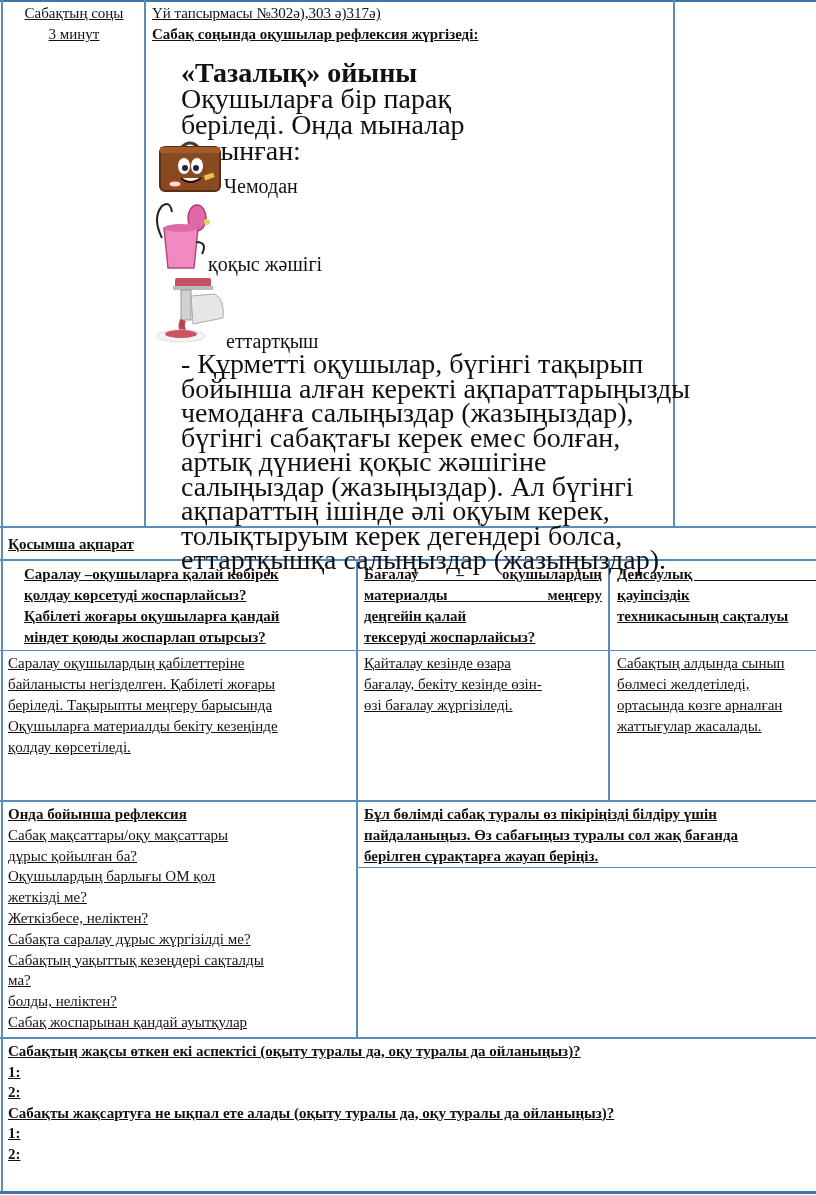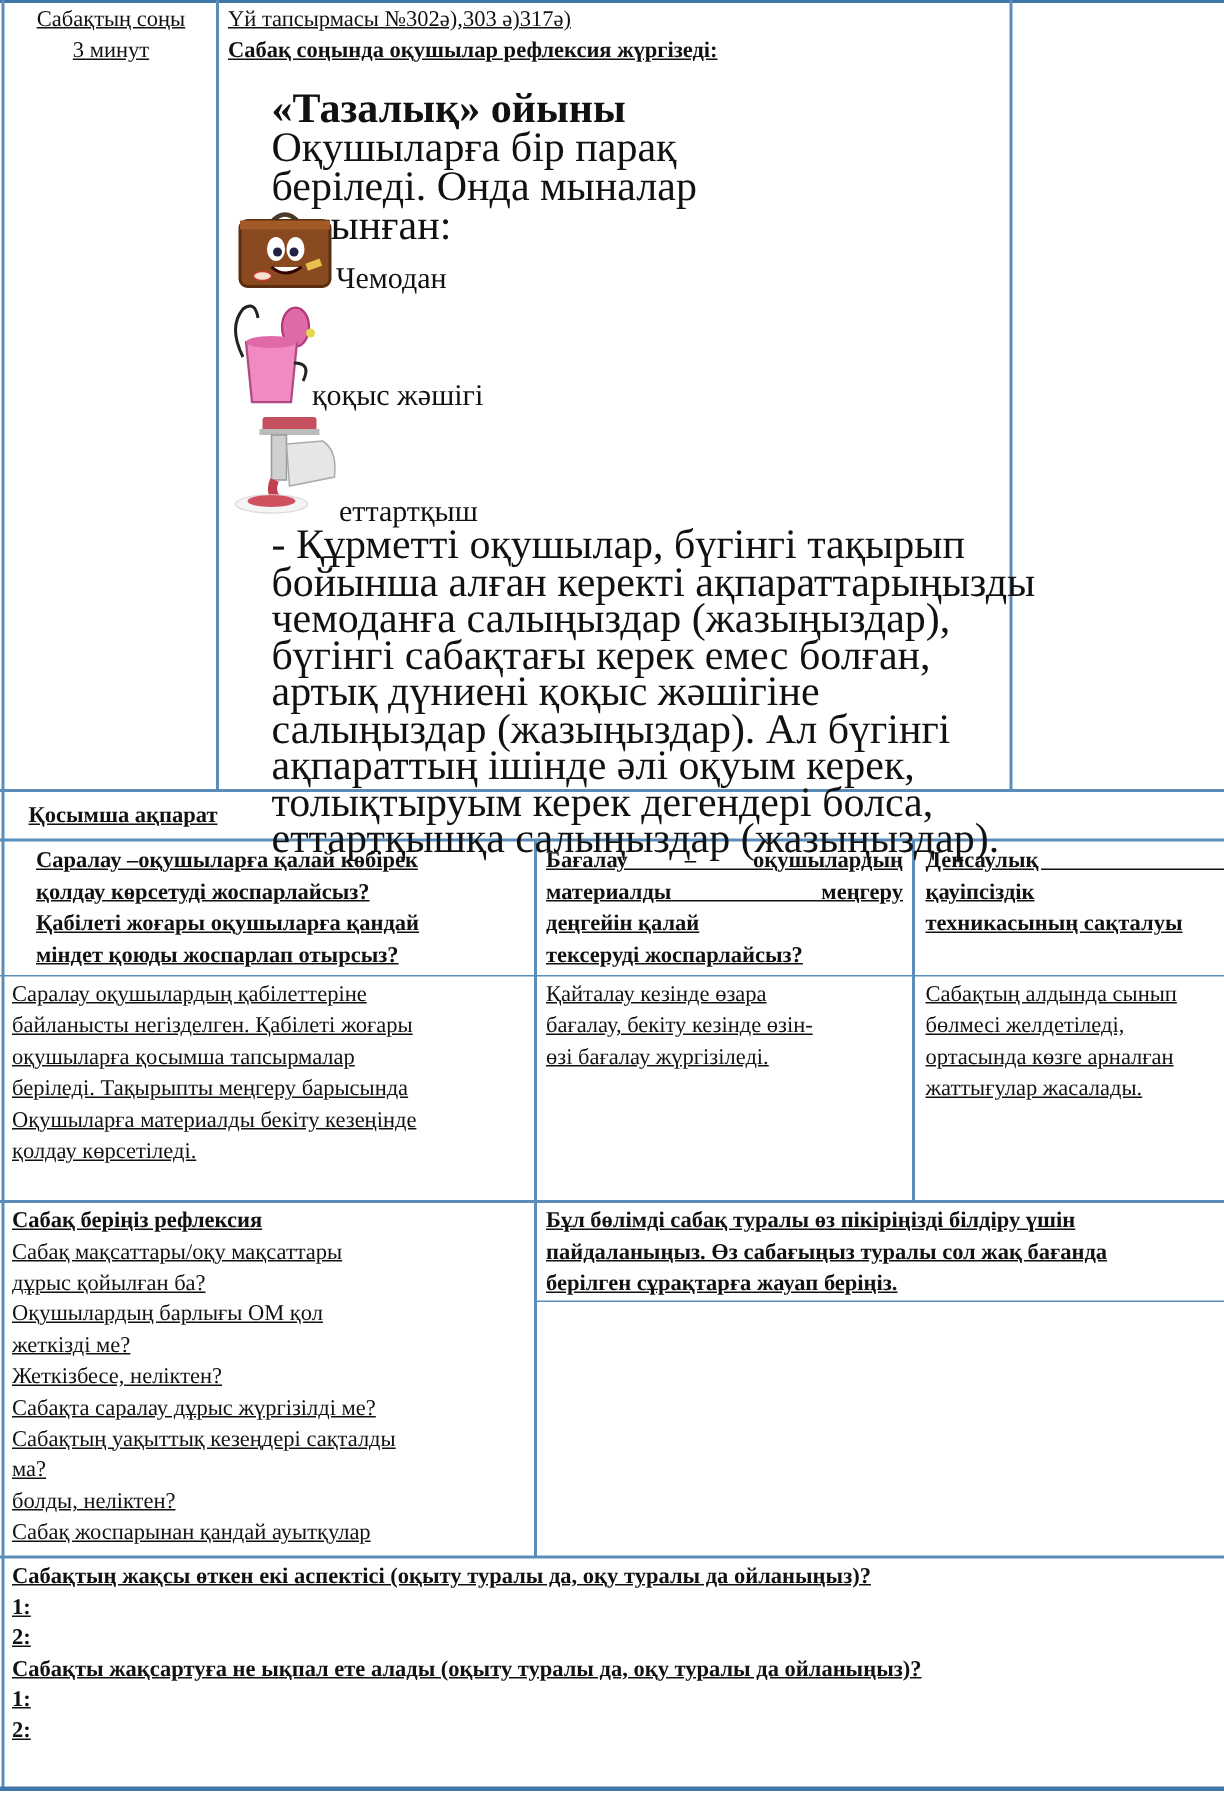--- a/index.html
+++ b/index.html
@@ -80,21 +80,21 @@
     <path d="M38 20 L62 18 Q72 24 70 42 L40 48 Z" fill="#e6e6e6" stroke="#aaa"></path>
     <path d="M30 44 Q26 54 34 58" stroke="#c04050" stroke-width="6" fill="none"></path>
     <ellipse cx="28" cy="60" rx="24" ry="6" fill="#f4f4f4" stroke="#ddd"></ellipse>
     <ellipse cx="28" cy="58" rx="16" ry="4" fill="#d05060"></ellipse>
   </svg>
 </div>
 <div class="item-label" style="left:226px;top:330px;">еттартқыш</div>
 
 <div class="cell t2" style="left:152px;top:352px;width:512px;line-height:24.5px;">- Құрметті оқушылар, бүгінгі тақырып бойынша алған керекті ақпараттарыңызды чемоданға салыңыздар (жазыңыздар), бүгінгі сабақтағы керек емес болған, артық дүниені қоқыс жәшігіне салыңыздар (жазыңыздар). Ал бүгінгі ақпараттың ішінде әлі оқуым керек, толықтыруым керек дегендері болса, еттартқышқа салыңыздар (жазыңыздар).</div>
 
-<div class="cell t b" style="left:8px;top:534px;width:400px;margin-left:11px;">Қосымша ақпарат</div>
+<div class="cell t b" style="left:8px;top:534px;width:400px;">Қосымша ақпарат</div>
 
 <div class="cell t b" style="left:24px;top:564px;width:345px;">
   <div>Саралау –оқушыларға қалай көбірек</div>
   <div>қолдау көрсетуді жоспарлайсыз?</div>
   <div>Қабілеті жоғары оқушыларға қандай</div>
   <div>міндет қоюды жоспарлап отырсыз?</div>
 </div>
 <div class="cell t b" style="left:364px;top:564px;width:238px;">
   <div class="just">Бағалау – оқушылардың</div>
   <div class="just">материалды меңгеру</div>
@@ -103,39 +103,38 @@
 </div>
 <div class="cell t b" style="left:617px;top:564px;width:240px;">
   <div class="just">Денсаулық және</div>
   <div>қауіпсіздік</div>
   <div>техникасының сақталуы</div>
 </div>
 
 <div class="cell t" style="left:8px;top:653px;width:345px;">
   <div>Саралау оқушылардың қабілеттеріне</div>
   <div>байланысты негізделген. Қабілеті жоғары</div>
-  <div>оқушыларға қосымша тапсырмалар</div>
   <div>беріледі. Тақырыпты меңгеру барысында</div>
   <div>Оқушыларға материалды бекіту кезеңінде</div>
   <div>қолдау көрсетіледі.</div>
 </div>
 <div class="cell t" style="left:364px;top:653px;width:240px;">
   <div>Қайталау кезінде өзара</div>
   <div>бағалау, бекіту кезінде өзін-</div>
   <div>өзі бағалау жүргізіледі.</div>
 </div>
 <div class="cell t" style="left:617px;top:653px;width:240px;white-space:nowrap;">
   <div>Сабақтың алдында сынып</div>
   <div>бөлмесі желдетіледі,</div>
   <div>ортасында көзге арналған</div>
   <div>жаттығулар жасалады.</div>
 </div>
 
 <div class="cell t" style="left:8px;top:804px;width:345px;line-height:20.8px;">
-  <div class="b">Сабақ беріңіз рефлексия</div>
+  <div class="b">Онда бойынша рефлексия</div>
   <div>Сабақ мақсаттары/оқу мақсаттары</div>
   <div>дұрыс қойылған ба?</div>
   <div>Оқушылардың барлығы ОМ қол</div>
   <div>жеткізді ме?</div>
   <div>Жеткізбесе, неліктен?</div>
   <div>Сабақта саралау дұрыс жүргізілді ме?</div>
   <div>Сабақтың уақыттық кезеңдері сақталды</div>
   <div>ма?</div>
   <div>болды, неліктен?</div>
   <div>Сабақ жоспарынан қандай ауытқулар</div>

